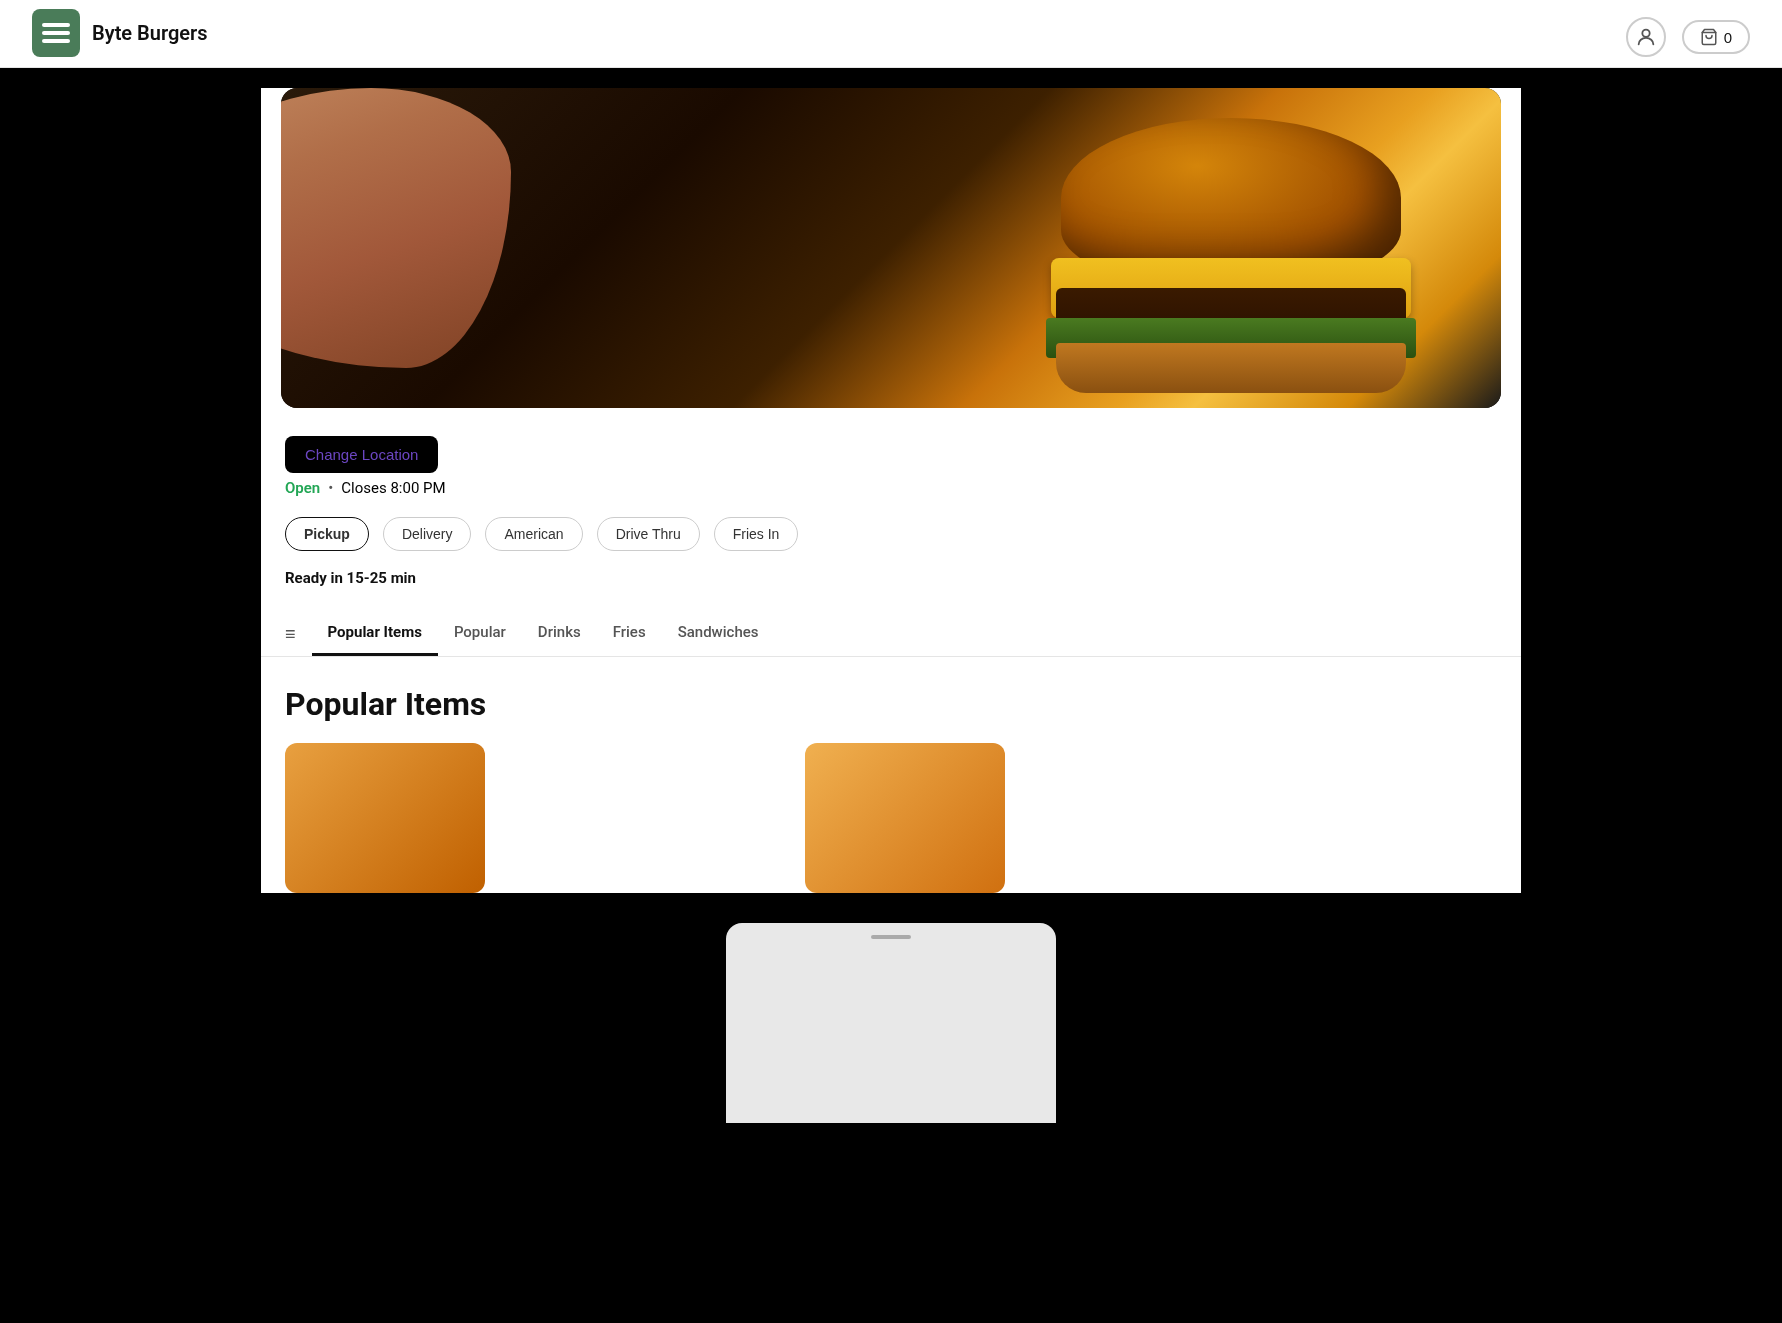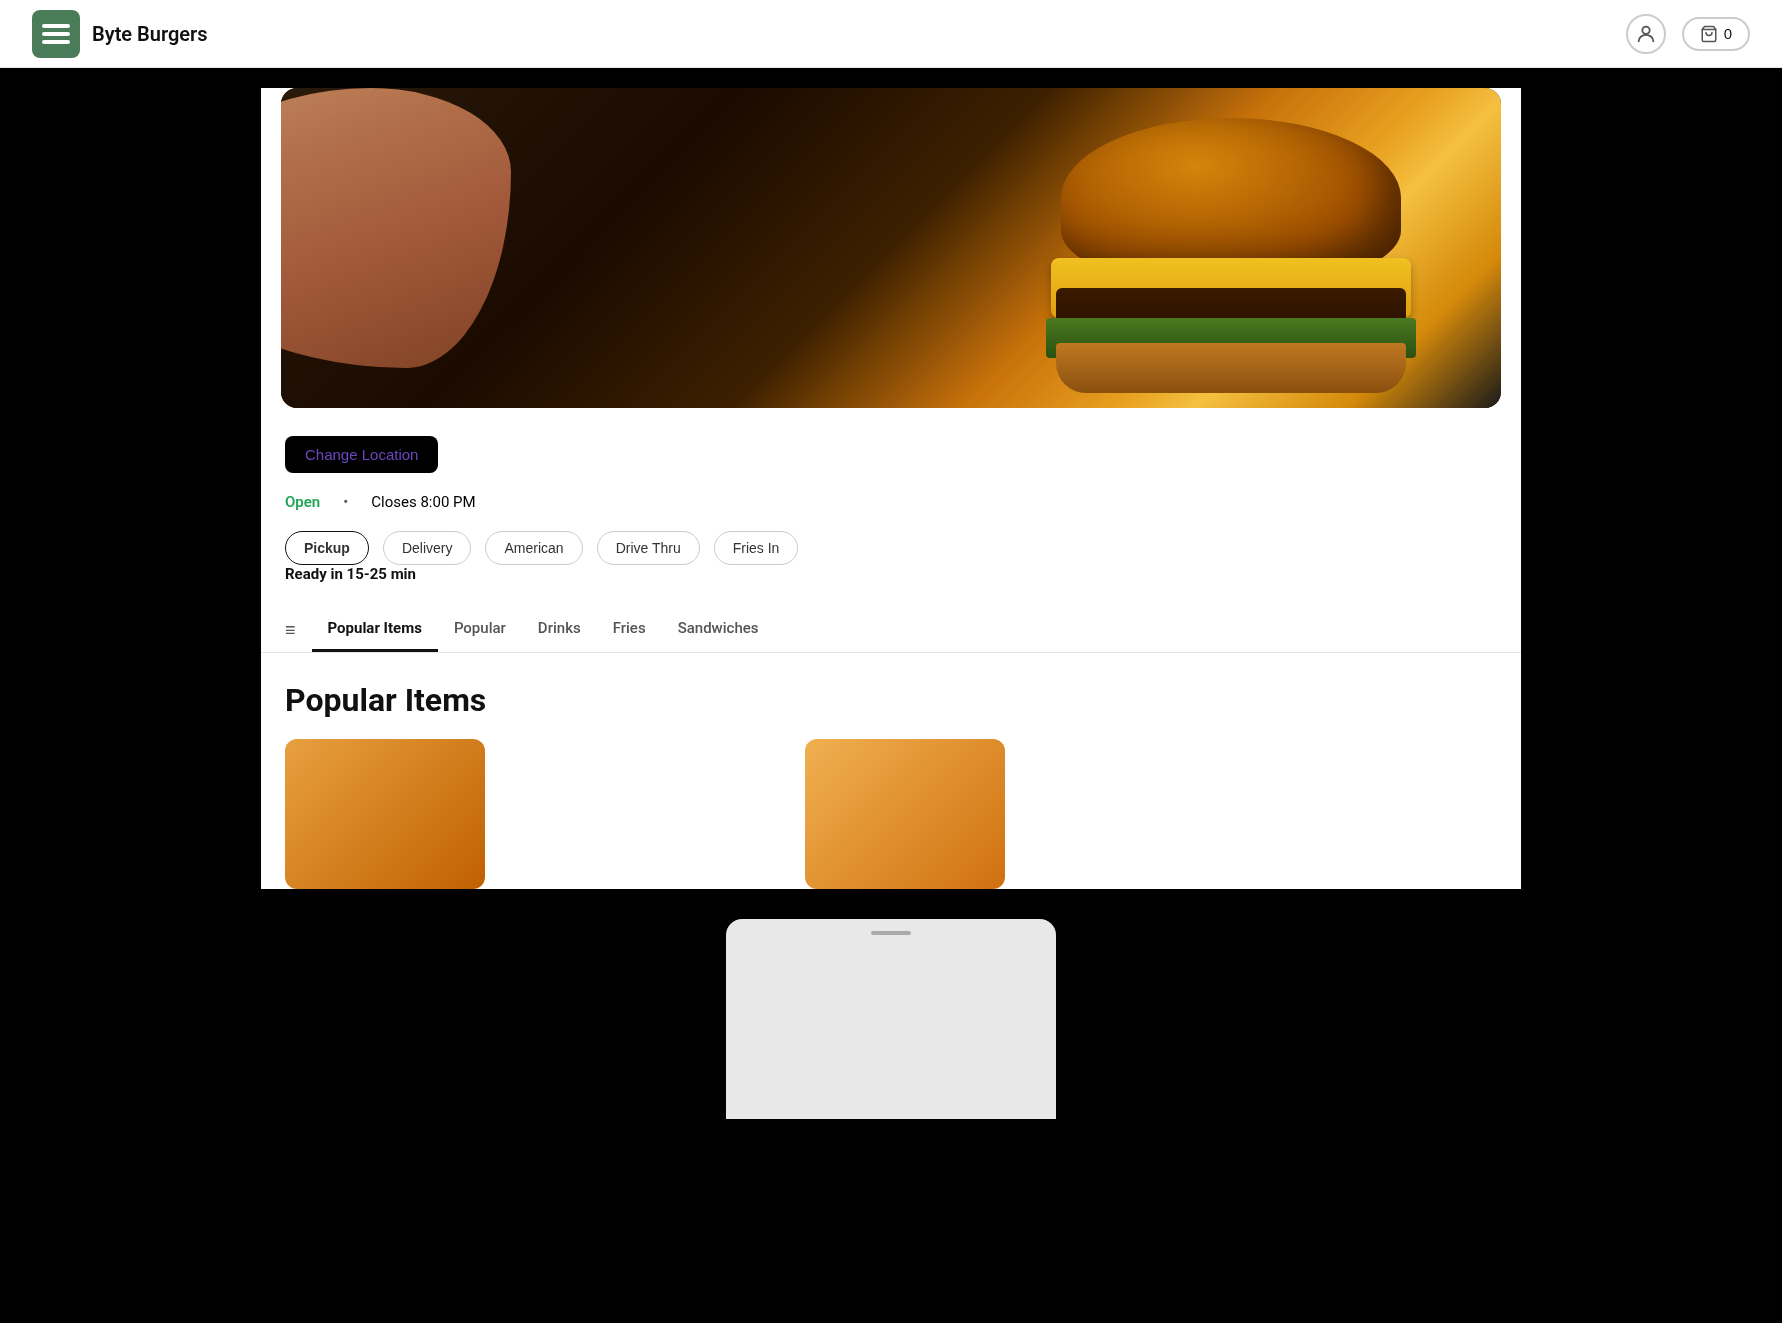--- a/index.html
+++ b/index.html
@@ -12,21 +12,21 @@
       font-family: -apple-system, BlinkMacSystemFont, 'Segoe UI', Roboto, sans-serif;
       background: #000;
       width: 1782px;
       min-height: 1323px;
     }
 
     
     .header {
       background: #fff;
       display: flex;
-      align-items: center;
+      align-items: flex-end;
       justify-content: space-between;
       padding: 10px 32px;
       border-bottom: 1px solid #e5e5e5;
       height: 68px;
     }
 
     .header-left {
       display: flex;
       align-items: center;
       gap: 12px;
@@ -222,22 +222,22 @@
 
     .restaurant-address {
       margin-top: 10px;
       font-size: 15px;
       color: #444;
     }
 
     .status-row {
       display: flex;
       align-items: center;
-      gap: 23px;
-      margin-top: 20px;
+      gap: 8px;
+      margin-top: 6px;
       font-size: 15px;
     }
 
     .status-open {
       color: #22a655;
       font-weight: 600;
     }
 
     .status-dot {
       color: #555;
@@ -266,20 +266,21 @@
       font-weight: 500;
     }
 
     .order-type-tab.active {
       border-color: #111;
       background: #fff;
       font-weight: 600;
     }
 
     .ready-time {
+      margin-top: 18px;
       font-size: 15px;
       font-weight: 700;
       color: #111;
     }
 
     
     .nav-bar {
       display: flex;
       align-items: center;
       gap: 0;

